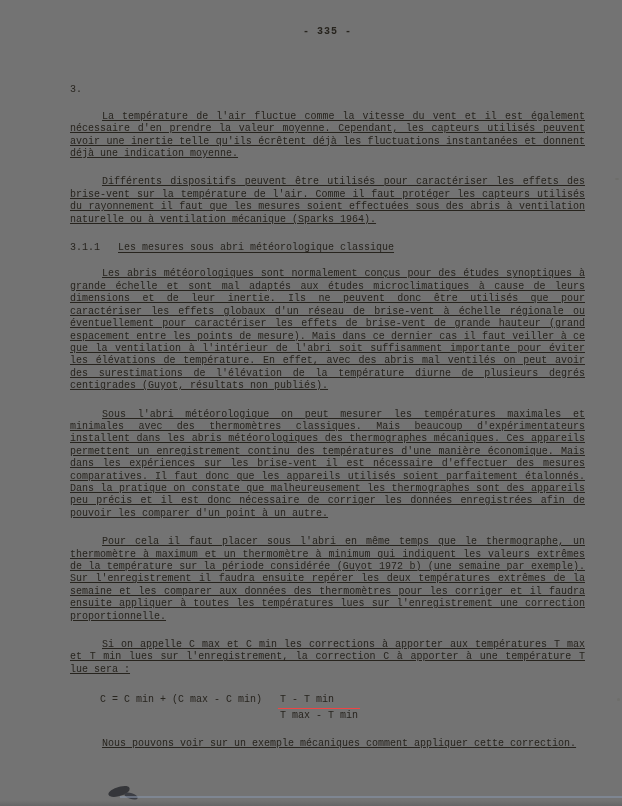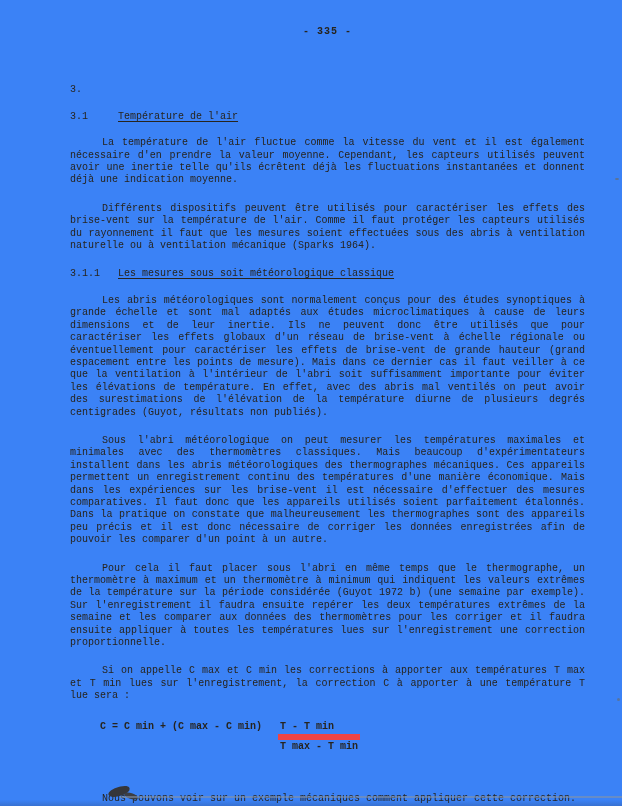--- a/index.html
+++ b/index.html
@@ -5,58 +5,58 @@
   * { box-sizing: border-box; }
   html, body { margin: 0; padding: 0; }
   body {
     width: 622px; height: 806px;
     background: #d8d6d0;
     font-family: "Liberation Mono", "DejaVu Sans Mono", monospace;
   }
   .page {
     position: relative;
     width: 622px; height: 806px;
-    background: #3b82f6;
+    background: #737373;
     overflow: hidden;
     color: #27241e;
     font-size: 10px;
     line-height: 12.4px;
   }
   .content { padding: 26px 37px 0 70px; }
   .page-number {
     text-align: center;
     letter-spacing: 1px;
     margin-bottom: 46px;
     font-weight: bold;
   }
   .heading { display: flex; margin: 0 0 14px 0; }
   .h-num { flex: 0 0 48px; }
   .h-title { white-space: nowrap; }
   .h-title.underline { text-decoration: underline; text-underline-offset: 2px; }
   .para {
     margin: 0 0 16px 0;
     text-indent: 32px;
     text-align: justify;
+    text-decoration: underline;
   }
   .para.no-gap { margin-bottom: 14px; }
   .formula-row {
-    margin: 18px 0 40px 30px;
+    margin: 18px 0 16px 30px;
     white-space: nowrap;
-    font-weight: bold;
   }
   .f-lhs { display: inline-block; vertical-align: top; }
   .frac {
     display: inline-block;
     vertical-align: top;
     margin-left: 10px;
     text-align: left;
   }
   .f-num {
     display: block;
-    border-bottom: 6px solid #ef4444;
+    border-bottom: 1px solid #ef4444;
     padding: 0 2px 1px 2px;
   }
   .f-den { display: block; padding: 1px 2px 0 2px; }
 
   
   .artifact { position: absolute; pointer-events: none; }
   .ink-blob-1 {
     left: 108px; top: 787px; width: 22px; height: 9px;
     background: #35363a; border-radius: 60% 40% 55% 45%;
     transform: rotate(-14deg);
@@ -88,32 +88,28 @@
 
 <div class="page">
   <div class="content">
 
     <div class="page-number">- 335 -</div>
 
     <div class="heading">
       <span class="h-num">3.</span>
     </div>
 
-    <div class="heading">
-      <span class="h-num">3.1</span>
-      <span class="h-title underline">Température de l'air</span>
-    </div>
 
     <p class="para">La température de l'air fluctue comme la vitesse du vent et il est également nécessaire d'en prendre la valeur moyenne.  Cependant, les capteurs utilisés peuvent avoir une inertie telle qu'ils écrêtent déjà les fluctuations instantanées et donnent déjà une indication moyenne.</p>
 
     <p class="para">Différents dispositifs peuvent être utilisés pour caractériser les effets des brise-vent sur la température de l'air.  Comme il faut protéger les capteurs utilisés du rayonnement il faut que les mesures soient effectuées sous des abris à ventilation naturelle ou à ventilation mécanique (Sparks 1964).</p>
 
     <div class="heading">
       <span class="h-num">3.1.1</span>
-      <span class="h-title underline">Les mesures sous soit météorologique classique</span>
+      <span class="h-title underline">Les mesures sous abri météorologique classique</span>
     </div>
 
     <p class="para">Les abris météorologiques sont normalement conçus pour des études synoptiques à grande échelle et sont mal adaptés aux études microclimatiques à cause de leurs dimensions et de leur inertie.  Ils ne peuvent donc être utilisés que pour caractériser les effets globaux d'un réseau de brise-vent à échelle régionale ou éventuellement pour caractériser les effets de brise-vent de grande hauteur (grand espacement entre les points de mesure).  Mais dans ce dernier cas il faut veiller à ce que la ventilation à l'intérieur de l'abri soit suffisamment importante pour éviter les élévations de température.  En effet, avec des abris mal ventilés on peut avoir des surestimations de l'élévation de la température diurne de plusieurs degrés centigrades (Guyot, résultats non publiés).</p>
 
     <p class="para">Sous l'abri météorologique on peut mesurer les températures maximales et minimales avec des thermomètres classiques.  Mais beaucoup d'expérimentateurs installent dans les abris météorologiques des thermographes mécaniques.  Ces appareils permettent un enregistrement continu des températures d'une manière économique.  Mais dans les expériences sur les brise-vent il est nécessaire d'effectuer des mesures comparatives.  Il faut donc que les appareils utilisés soient parfaitement étalonnés.  Dans la pratique on constate que malheureusement les thermographes sont des appareils peu précis et il est donc nécessaire de corriger les données enregistrées afin de pouvoir les comparer d'un point à un autre.</p>
 
     <p class="para">Pour cela il faut placer sous l'abri en même temps que le thermographe, un thermomètre à maximum et un thermomètre à minimum qui indiquent les valeurs extrêmes de la température sur la période considérée (Guyot 1972 b) (une semaine par exemple).  Sur l'enregistrement il faudra ensuite repérer les deux températures extrêmes de la semaine et les comparer aux données des thermomètres pour les corriger et il faudra ensuite appliquer à toutes les températures lues sur l'enregistrement une correction proportionnelle.</p>
 
     <p class="para no-gap">Si on appelle C max et C min les corrections à apporter aux températures T max et T min lues sur l'enregistrement, la correction C à apporter à une température T lue sera :</p>
 

